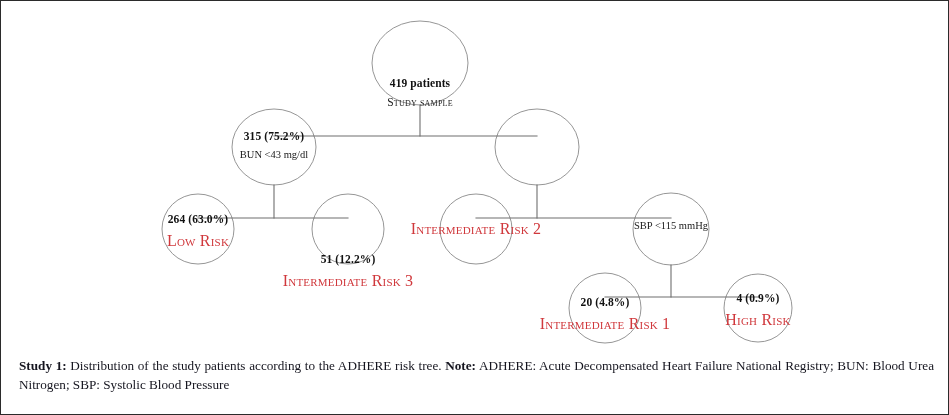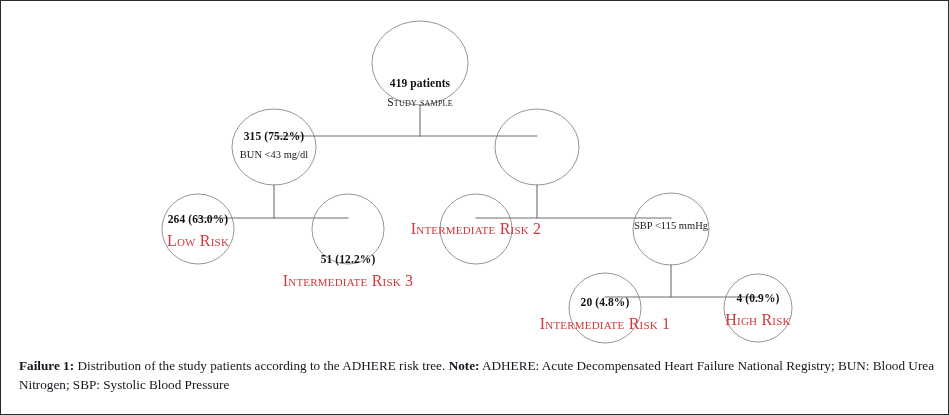--- a/index.html
+++ b/index.html
@@ -151,15 +151,15 @@
       <div class="node-label risk">Intermediate Risk 1</div>
     </div>
 
     <div class="node" style="left:757px; top:292px;">
       <div class="node-count">4 (0.9%)</div>
       <div class="node-label risk">High Risk</div>
     </div>
 
   </div>
 
-  <div class="caption"><b>Failure 1:</b><span> Distribution of the study patients according to the ADHERE risk tree. </span><b>Note:</b><span> ADHERE: Acute Decompensated Heart Failure National Registry; BUN: Blood Urea Nitrogen; SBP: Systolic Blood Pressure</span></div>
+  <div class="caption"><b>Study 1:</b><span> Distribution of the study patients according to the ADHERE risk tree. </span><b>Note:</b><span> ADHERE: Acute Decompensated Heart Failure National Registry; BUN: Blood Urea Nitrogen; SBP: Systolic Blood Pressure</span></div>
 
 </div>
 
 </body></html>

